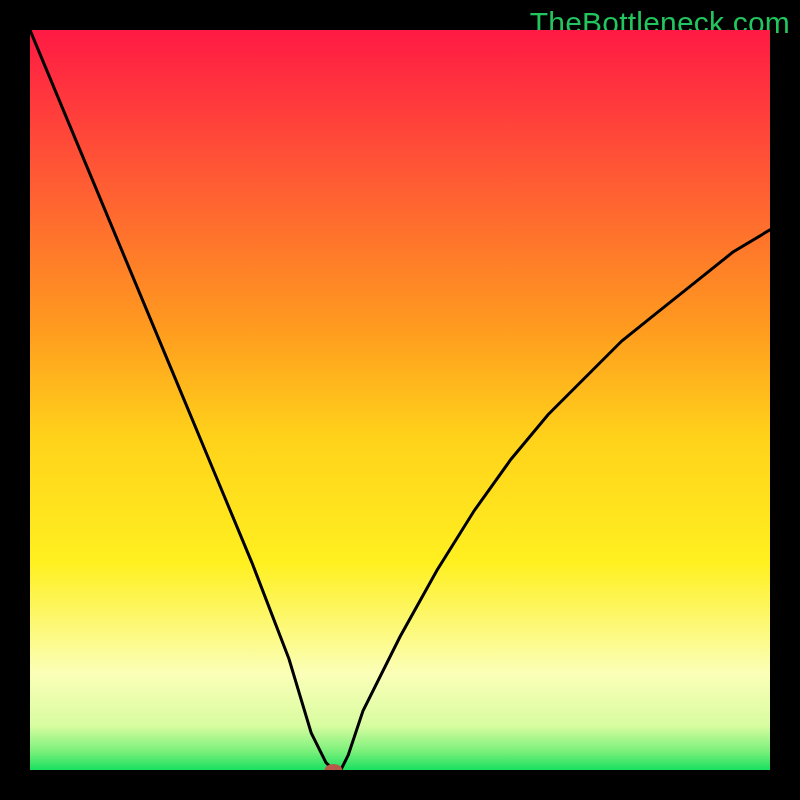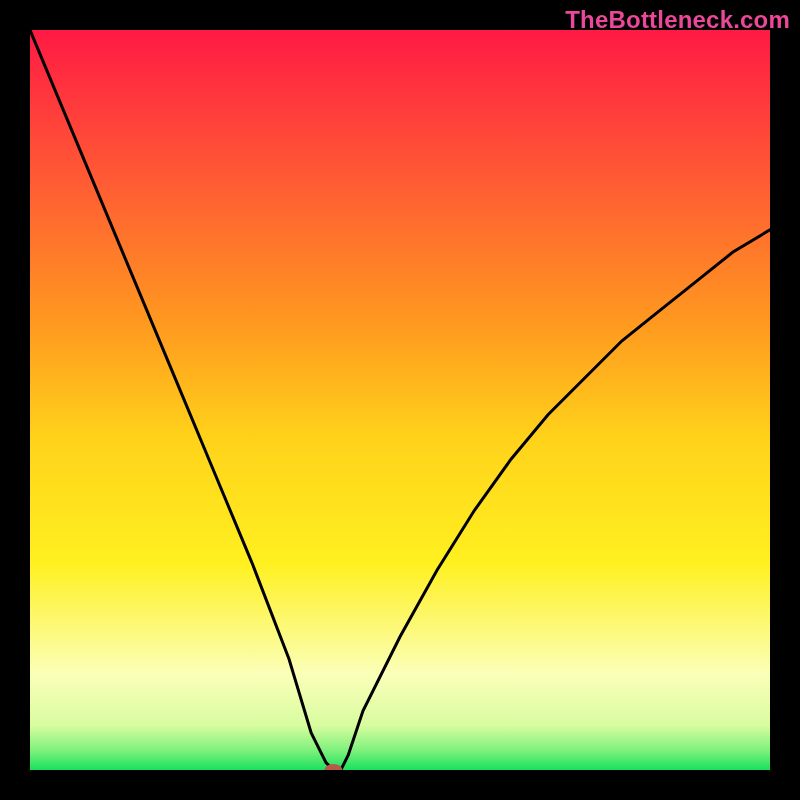--- a/index.html
+++ b/index.html
@@ -16,23 +16,23 @@
     top: 30px;
     width: 740px;
     height: 740px;
     overflow: hidden;
   }
   .watermark {
     position: absolute;
     top: 6px;
     right: 10px;
     font-family: Arial, Helvetica, sans-serif;
-    font-size: 24px;
-    color: #ec4899;
-    font-weight: 700;
+    font-size: 30px;
+    color: #22c55e;
+    font-weight: 400;
     letter-spacing: 0.2px;
   }
 </style>
 </head>
 <body>
 
 <div class="frame">
 
   <div class="watermark">TheBottleneck.com</div>
 

